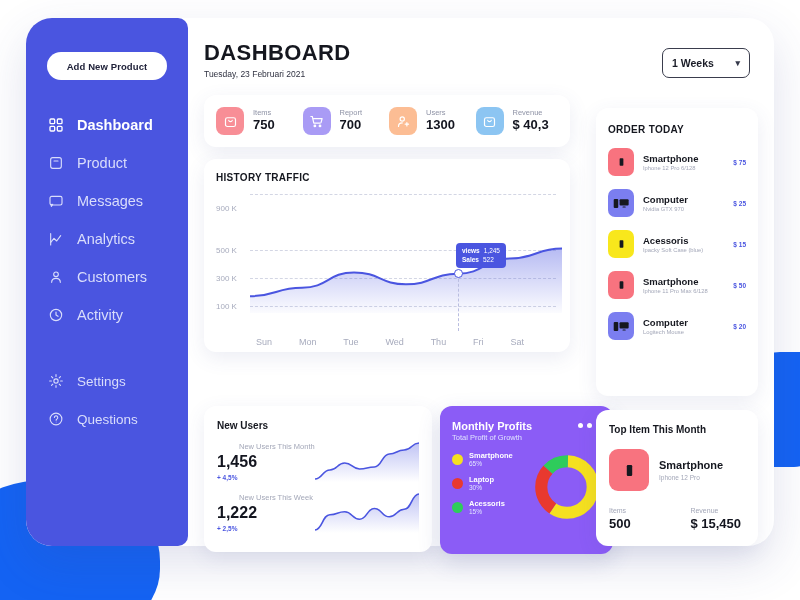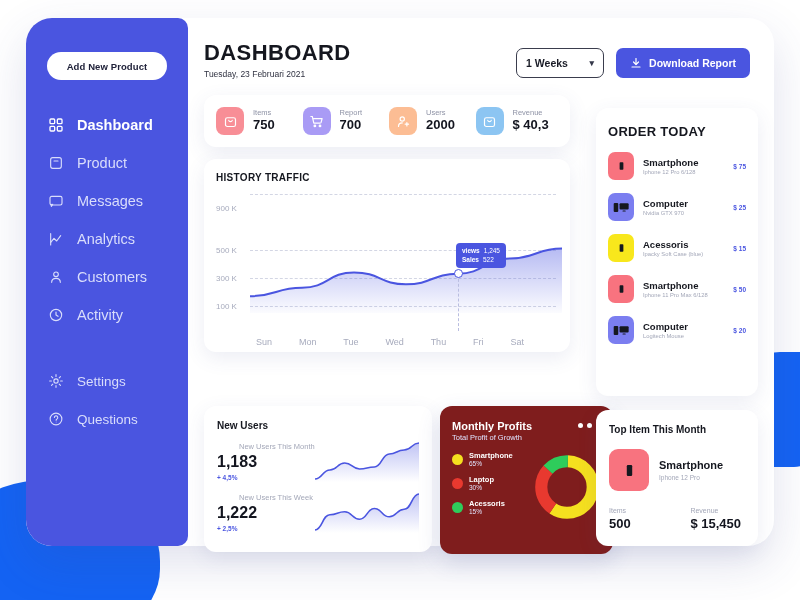--- a/index.html
+++ b/index.html
@@ -115,21 +115,21 @@
     position:absolute; width:9px; height:9px; border-radius:50%;
     background:#fff; border:1.6px solid #4a55e0; z-index:5;
   }
   #tooltip-vline { position:absolute; width:0; border-left:1px dashed #b9bde0; z-index:4; }
 
   
   #order-card {
     position:absolute; left:408px; top:90px; width:162px; height:288px;
     padding:16px 12px 0 12px;
   }
-  #order-title { font-size:13px; font-weight:700; color:#15171f; letter-spacing:.3px; }
+  #order-title { font-size:10px; font-weight:700; color:#15171f; letter-spacing:.3px; }
   .order-row { display:flex; align-items:center; gap:9px; margin-top:13px; }
   .order-thumb {
     width:26px; height:28px; border-radius:7px; flex:0 0 26px;
     display:flex; align-items:center; justify-content:center;
   }
   .order-info { flex:1; min-width:0; }
   .order-name { font-size:9.5px; font-weight:700; color:#15171f; line-height:1.2; }
   .order-sub { font-size:5.8px; color:#a3a7b8; margin-top:1px; }
   .order-price { font-size:6.5px; font-weight:700; color:#4a55e0; white-space:nowrap; }
 
@@ -139,21 +139,21 @@
   .nu-block { display:flex; align-items:center; justify-content:space-between; margin-top:9px; }
   .nu-left { }
   .nu-label { font-size:7.5px; color:#a3a7b8;margin-left:22px; }
   .nu-value { font-size:16px; font-weight:700; color:#13151f; line-height:1.25; margin-top:1px; }
   .nu-delta { font-size:6.5px; font-weight:700; color:#4a55e0; margin-top:2px; }
   .nu-spark { width:104px; height:42px; }
 
   
   #profits-card {
     position:absolute; left:252px; top:388px; width:173px; height:148px;
-    background:#7f1d1d; border-radius:12px; padding:14px 12px;
+    background:#8b5cf6; border-radius:12px; padding:14px 12px;
     box-shadow:0 8px 22px rgba(65,75,150,.18);
   }
   #profits-head { display:flex; align-items:flex-start; justify-content:space-between; }
   #profits-title { font-size:11px; font-weight:700; color:#fff; }
   #profits-sub { font-size:7.5px; color:#dfe3ff; margin-top:1px; }
   #profits-dots { display:flex; gap:4px; padding-top:3px; }
   #profits-dots i { width:5px; height:5px; border-radius:50%; background:#fff; display:block; }
   #profits-body { display:flex; margin-top:9px; gap:6px; }
   .legend-row { display:flex; align-items:center; gap:6px; margin-bottom:8px; }
   .legend-dot { width:11px; height:11px; border-radius:50%; flex:0 0 11px; }
@@ -270,28 +270,20 @@
   <div id="header">
     <div>
       <div id="page-title">DASHBOARD</div>
       <div id="page-date">Tuesday, 23  Februari 2021</div>
     </div>
     <div id="header-controls">
       <div id="week-select">
         <span>1 Weeks</span>
         <span class="chev">▾</span>
       </div>
-      <button id="download-btn">
-        <svg viewBox="0 0 24 24" fill="none" stroke="#fff" stroke-width="2.4" stroke-linecap="round" stroke-linejoin="round">
-          <path d="M12 3v11"></path>
-            <path d="M7 10l5 5 5-5"></path>
-            <path d="M4 20h16"></path>
-        </svg>
-        <span>Download Report</span>
-      </button>
     </div>
   </div>
 
   <div class="card" id="stats-card">
       <div class="stat">
         <span class="stat-icon" style="background:#f88e96">
           <svg viewBox="0 0 24 24" fill="none" stroke="#ffffff" stroke-width="1.9" stroke-linecap="round" stroke-linejoin="round">
             <rect x="4" y="6" width="16" height="14" rx="3"></rect>
             <path d="M9.2 10.2a2.9 2.9 0 005.6 0"></path>
           </svg>
@@ -318,21 +310,21 @@
       <div class="stat">
         <span class="stat-icon" style="background:#fcbd94">
           <svg viewBox="0 0 24 24" fill="none" stroke="#ffffff" stroke-width="1.9" stroke-linecap="round" stroke-linejoin="round">
             <circle cx="10" cy="8" r="3.4"></circle>
             <path d="M4 20c0-3.4 2.7-5.7 6-5.7"></path>
             <path d="M17.4 13.6v5.4M14.7 16.3h5.4"></path>
           </svg>
         </span>
         <span>
           <span class="stat-label" style="display:block">Users</span>
-          <span class="stat-value" style="display:block">2000</span>
+          <span class="stat-value" style="display:block">1300</span>
         </span>
       </div>
       <div class="stat">
         <span class="stat-icon" style="background:#8cc5f2">
           <svg viewBox="0 0 24 24" fill="none" stroke="#ffffff" stroke-width="1.9" stroke-linecap="round" stroke-linejoin="round">
             <rect x="4" y="6" width="16" height="14" rx="3"></rect>
             <path d="M9.2 10.2a2.9 2.9 0 005.6 0"></path>
           </svg>
         </span>
         <span>
@@ -452,21 +444,21 @@
         </div>
       </div>
   </div>
 
   <div class="card" id="newusers-card">
     <div id="newusers-title">New Users</div>
     <div id="newusers-body">
         <div class="nu-block">
           <span class="nu-left">
             <span class="nu-label" style="display:block">New Users This Month</span>
-            <span class="nu-value" style="display:block">1,183</span>
+            <span class="nu-value" style="display:block">1,456</span>
             <span class="nu-delta" style="display:block">+ 4,5%</span>
           </span>
           <svg class="nu-spark" viewBox="0 0 104 42" preserveAspectRatio="none">
             <defs>
               <linearGradient id="sg0" x1="0" y1="0" x2="0" y2="1">
                 <stop offset="0%" stop-color="#4a55e0" stop-opacity=".35"></stop>
                 <stop offset="100%" stop-color="#4a55e0" stop-opacity="0"></stop>
               </linearGradient>
             </defs>
             <path d="M0.0,39.0 C7.4,39.0 7.4,30.0 14.9,30.0 C22.3,30.0 22.3,23.0 29.7,23.0 C37.1,23.0 37.1,29.0 44.6,29.0 C52.0,29.0 52.0,27.0 59.4,27.0 C66.9,27.0 66.9,14.0 74.3,14.0 C81.7,14.0 81.7,10.0 89.1,10.0 C96.6,10.0 96.6,3.0 104.0,3.0 L104,42 L0,42 Z" fill="url(#sg0)"></path>

